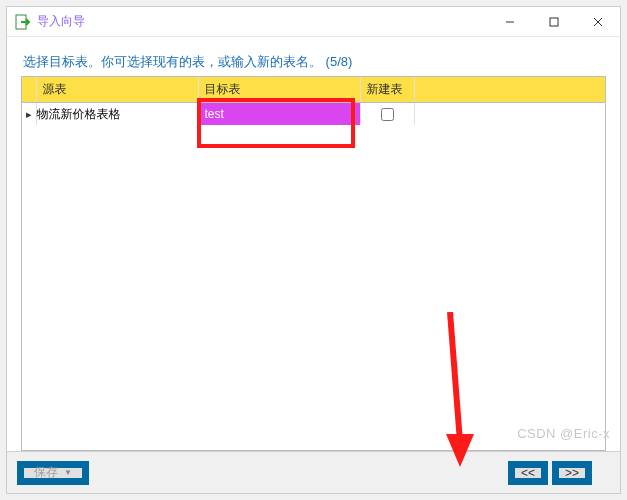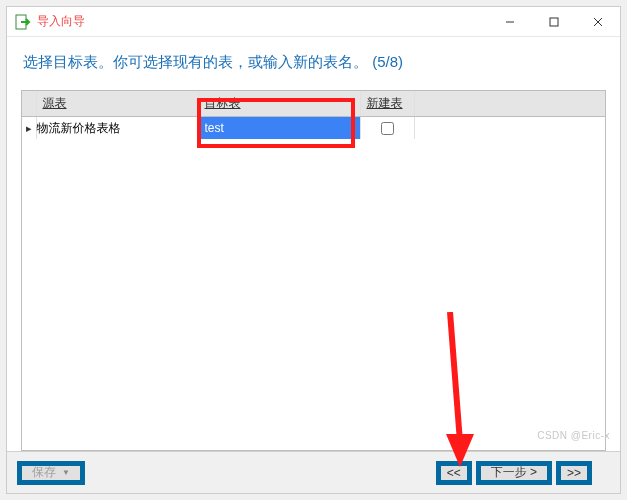--- a/index.html
+++ b/index.html
@@ -13,80 +13,80 @@
   }
   .titlebar {
     height: 30px; display: flex; align-items: center;
     border-bottom: 1px solid #e8e8e8; font-size: 12px;
   }
   .titlebar-icon {
     width: 16px; height: 16px; margin: 0 6px 0 8px;
     display: inline-block; position: relative;
   }
   .titlebar-icon svg { width: 16px; height: 16px; }
-  .titlebar-title { color: #ef4444; flex: 0 0 auto; }
+  .titlebar-title { color: #8b5cf6; flex: 0 0 auto; }
   .titlebar-spacer { flex: 1; }
   .win-btn {
     width: 44px; height: 30px; display: flex; align-items: center; justify-content: center;
     color: #555; font-size: 12px;
   }
 
   .content { flex: 1; padding: 14px 14px 0 14px; display: flex; flex-direction: column; }
-  .instruction { color: #1a6fb8; font-size: 15px; margin: 2px 0 18px 2px; }
+  .instruction { color: #1a6fb8; font-size: 13px; margin: 2px 0 5px 2px; }
 
   .table-area {
     flex: 1; border: 1px solid #bdbdbd; background: #fff; overflow: hidden;
   }
   .grid { width: 100%; border-collapse: collapse; font-size: 12px; }
   .grid th {
-    text-align: left; font-weight: normal; background: #e5e5e5;
+    text-align: left; font-weight: normal; background: #fde047;
     border-bottom: 1px solid #bdbdbd; border-right: 1px solid #e0e0e0;
-    padding: 4px 6px; height: 22px; color: #333; text-decoration: underline;
+    padding: 4px 6px; height: 22px; color: #333;
   }
   .grid td {
     border-right: 1px solid #e0e0e0; padding: 0; height: 22px;
     vertical-align: middle;
   }
   .row-handle { width: 14px; text-align: center; color: #333; font-size: 11px; }
   .src-cell { padding-left: 2px; color: #000000; white-space: nowrap; }
   .target-cell-wrap { position: relative; padding: 0; }
   .target-input {
-    width: 100%; height: 22px; background: #3b82f6; color: #fff;
+    width: 100%; height: 22px; background: #d946ef; color: #fff;
     border: none; padding: 0 6px; font-size: 12px; outline: none;
   }
   .newtable-cell { text-align: center; }
   .newtable-cell input { width: 13px; height: 13px; }
 
   .highlight-box {
     position: absolute; border: 4px solid #ff1a1a; pointer-events: none;
     top: 91px; left: 190px; width: 158px; height: 50px;
   }
 
   .arrow {
     position: absolute; pointer-events: none;
     left: 425px; top: 305px; width: 50px; height: 160px;
   }
 
   .footer {
     height: 42px; border-top: 1px solid #d0d0d0; background: #f0f0f0;
     display: flex; align-items: center; padding: 0 10px; gap: 4px;
   }
   .btn {
-    height: 24px; border: 5px solid #0369a1; background: #e1e1e1;
+    height: 24px; border: 7px solid #0369a1; background: #e1e1e1;
     font-size: 12px; padding: 0 10px; color: #333; display: inline-flex;
     align-items: center; justify-content: flex-end; cursor: default;
   }
   .btn.disabled { color: #a0a0a0; }
   .btn.small { padding: 0 6px; min-width: 26px; }
   .btn.wide { min-width: 76px; }
   .dd-caret { margin-left: 6px; font-size: 8px; color: #888; }
   .footer-spacer { flex: 1; }
 
   .watermark {
-    position: absolute; right: 10px; bottom: 52px; font-size: 10px;
+    position: absolute; right: 10px; bottom: 52px; font-size: 13px;
     color: #c8c8c8; letter-spacing: 0.5px; margin-left: 24px;
   }
 </style>
 </head>
 <body>
 
 <div class="window">
 
   <div class="titlebar">
     <span class="titlebar-icon">
@@ -153,21 +153,20 @@
     </div>
   </div>
 
   <div class="footer">
     <button class="btn disabled">
       <span>保存</span>
       <span class="dd-caret">▼</span>
     </button>
     <span class="footer-spacer"></span>
     <button class="btn small">&lt;&lt;</button>
-    <button class="btn wide">下一步 &gt;</button>
     <button class="btn small">&gt;&gt;</button>
     <span style="width:14px"></span>
   </div>
 
   <div class="highlight-box"></div>
 
   <svg class="arrow" viewBox="0 0 50 160">
     <line x1="18" y1="0" x2="28" y2="130" stroke="#ff1a1a" stroke-width="6"></line>
     <polygon points="28,155 14,122 42,122" fill="#ff1a1a"></polygon>
   </svg>

